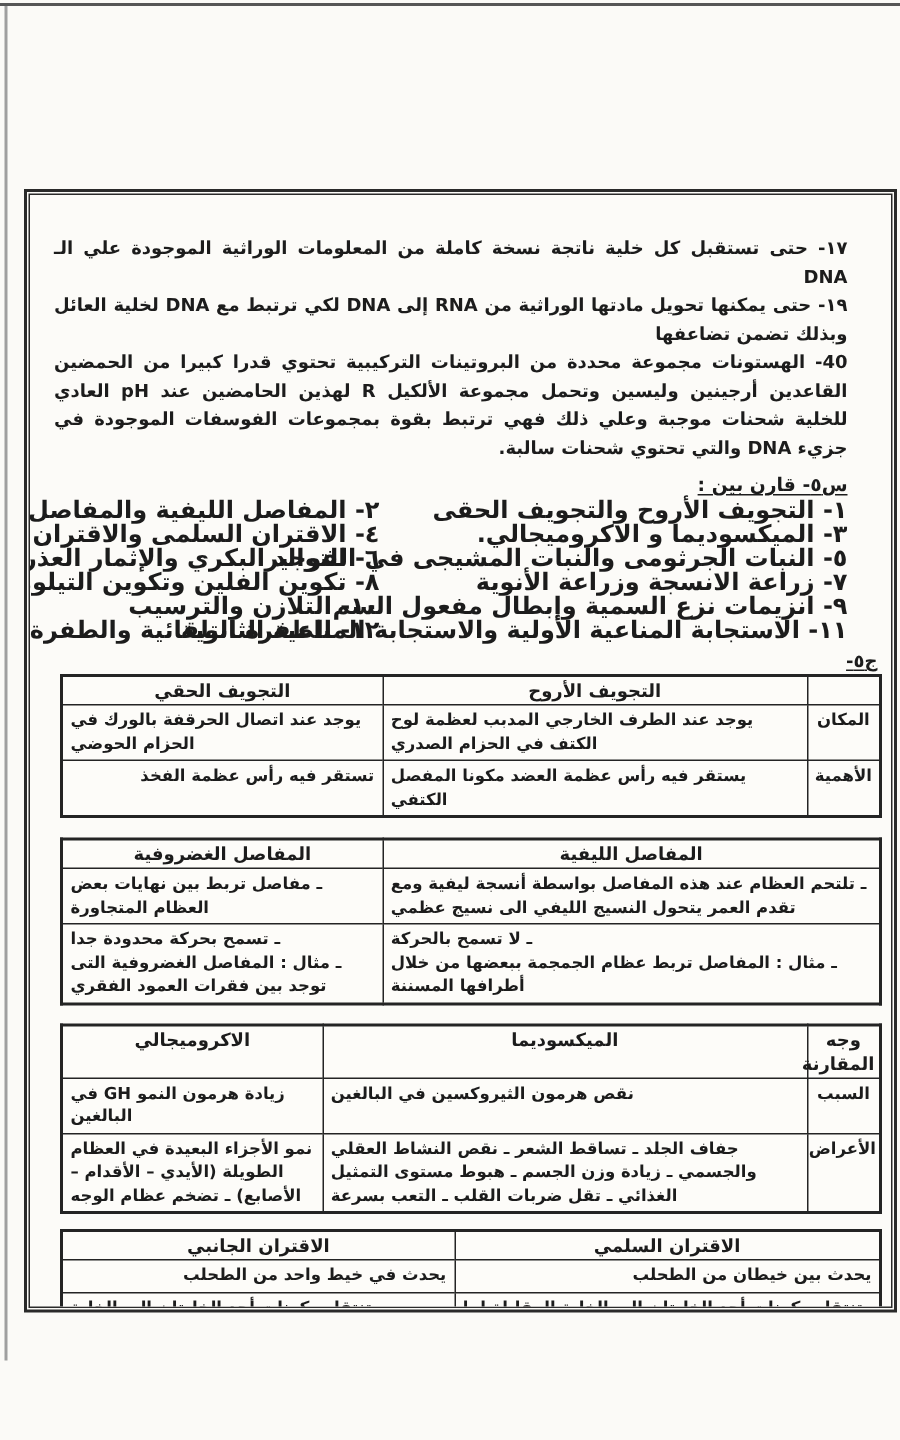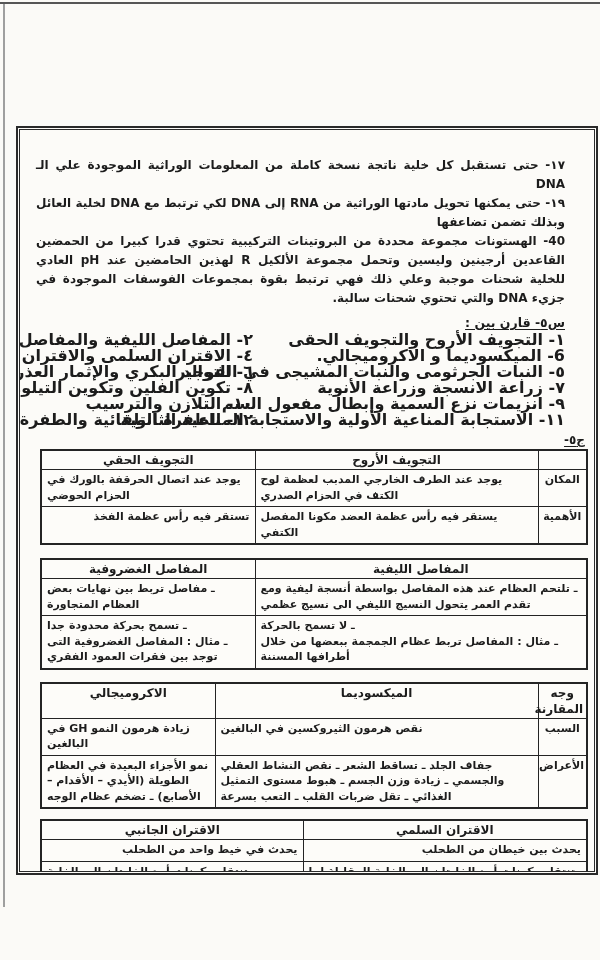--- a/index.html
+++ b/index.html
@@ -97,21 +97,21 @@
 
     <p class="ans">١٧- حتى تستقبل كل خلية ناتجة نسخة كاملة من المعلومات الوراثية الموجودة علي الـ DNA</p>
     <p class="ans">١٩- حتى يمكنها تحويل مادتها الوراثية من RNA إلى DNA لكي ترتبط مع DNA لخلية العائل وبذلك تضمن تضاعفها</p>
     <p class="ans">40- الهستونات مجموعة محددة من البروتينات التركيبية تحتوي قدرا كبيرا من الحمضين القاعدين أرجينين وليسين وتحمل مجموعة الألكيل R لهذين الحامضين عند pH العادي للخلية شحنات موجبة وعلي ذلك فهي ترتبط بقوة بمجموعات الفوسفات الموجودة في جزيء DNA والتي تحتوي شحنات سالبة.</p>
 
     <div class="q-head">س٥- قارن بين :</div>
 
     <div class="cmp-list">
       <div class="cmp-item">١- التجويف الأروح والتجويف الحقى</div>
       <div class="cmp-item">٢- المفاصل الليفية والمفاصل الغضروفية</div>
-      <div class="cmp-item">6- الميكسوديما و الاكروميجالي.</div>
+      <div class="cmp-item">٣- الميكسوديما و الاكروميجالي.</div>
       <div class="cmp-item">٤- الاقتران السلمى والاقتران الجانبي</div>
       <div class="cmp-item">٥- النبات الجرثومى والنبات المشيجى في الفوجير</div>
       <div class="cmp-item">٦- التوالد البكري والإثمار العذري</div>
       <div class="cmp-item">٧- زراعة الانسجة وزراعة الأنوية</div>
       <div class="cmp-item">٨- تكوين الفلين وتكوين التيلوزات</div>
       <div class="cmp-item">٩- انزيمات نزع السمية وإبطال مفعول السم</div>
       <div class="cmp-item">١٠- التلازن والترسيب</div>
       <div class="cmp-item">١١- الاستجابة المناعية الأولية والاستجابة المناعية الثانوية</div>
       <div class="cmp-item">١٢- الطفرة التلقائية والطفرة المستحدثة</div>
     </div>

